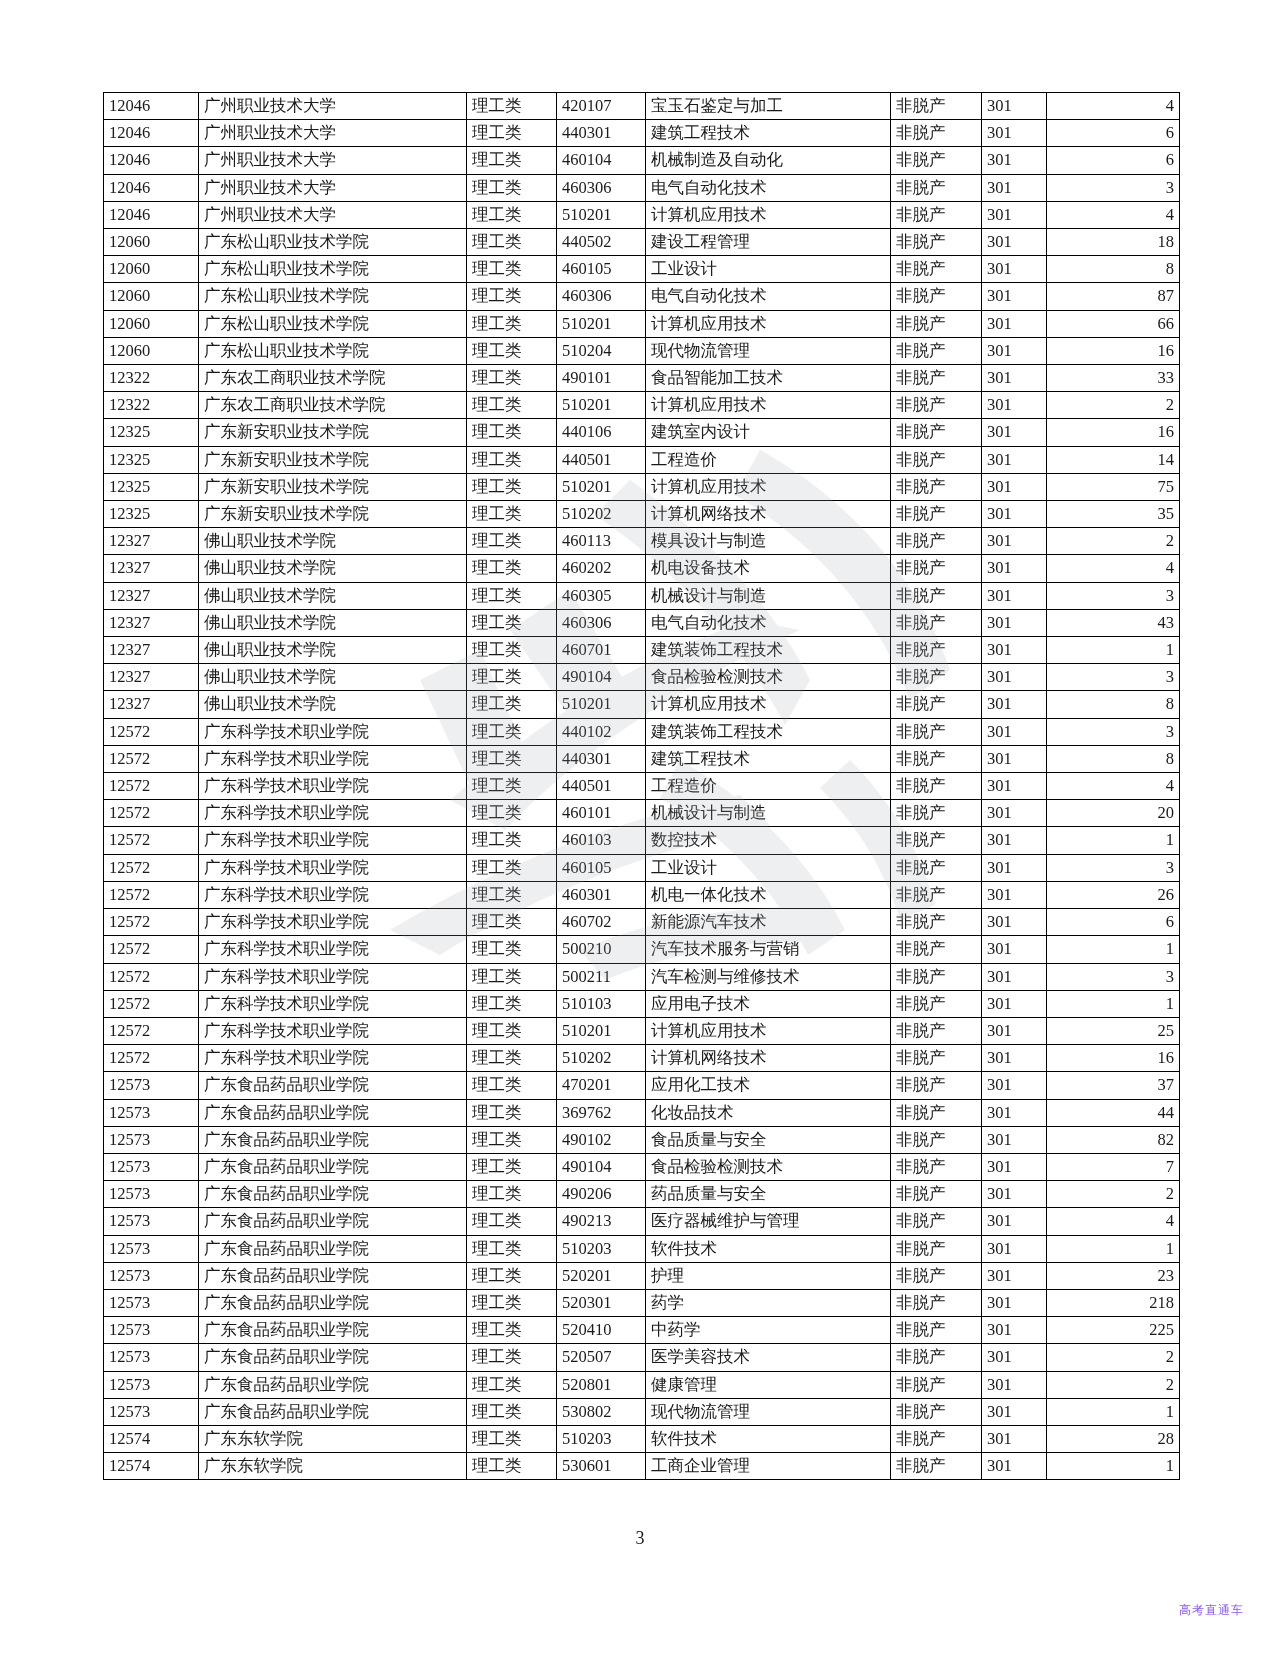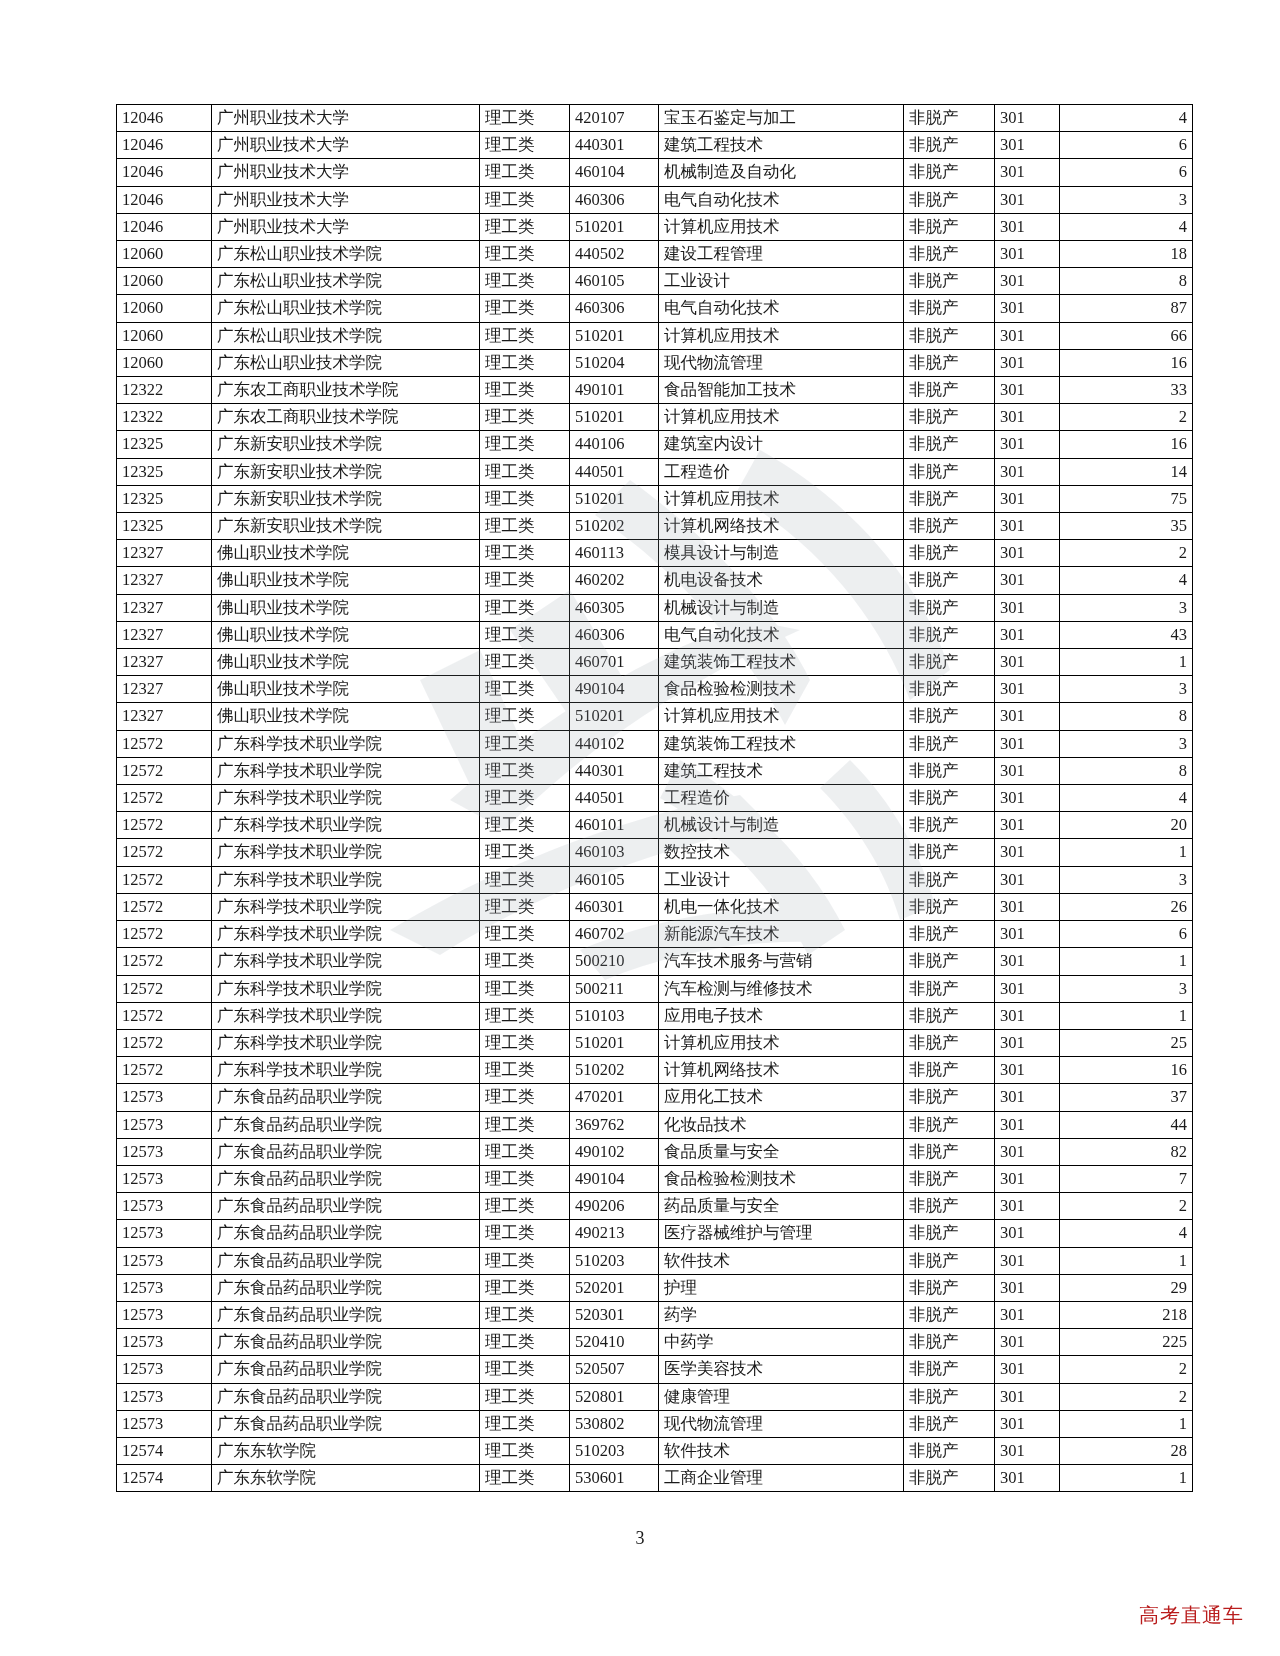--- a/index.html
+++ b/index.html
@@ -35,24 +35,23 @@
     pointer-events: none;
     z-index: 5;
     opacity: 0.17;
   }
   .watermark svg { width: 100%; height: 100%; display: block; }
 
   
   .table-wrap {
     position: absolute;
     left: 103px;
-    top: 104px;
+    top: 92px;
     width: 1076px;
     z-index: 2;
-    margin-left: 13px;
   }
   table.plan {
     border-collapse: collapse;
     table-layout: fixed;
     width: 1076px;
     background: transparent;
   }
   table.plan td {
     border: 1.6px solid #000000;
     height: 26.2px;
@@ -84,22 +83,22 @@
     text-align: center;
     font-size: 18px;
     color: #1a1a1a;
     z-index: 3;
   }
   .brand-mark {
     position: absolute;
     right: 36px;
     top: 1602px;
     font-family: "Liberation Sans", "DejaVu Sans", sans-serif;
-    font-size: 20px;
-    color: #b91c1c;
+    font-size: 12px;
+    color: #8b5cf6;
     letter-spacing: 1px;
     z-index: 3;
   }
 </style>
 </head>
 <body>
 
 <div class="page">
 
   <div class="watermark">
@@ -562,21 +561,21 @@
             <td class="num-right">1</td>
           </tr>
           <tr>
             <td>12573</td>
             <td>广东食品药品职业学院</td>
             <td>理工类</td>
             <td>520201</td>
             <td>护理</td>
             <td>非脱产</td>
             <td>301</td>
-            <td class="num-right">29</td>
+            <td class="num-right">23</td>
           </tr>
           <tr>
             <td>12573</td>
             <td>广东食品药品职业学院</td>
             <td>理工类</td>
             <td>520301</td>
             <td>药学</td>
             <td>非脱产</td>
             <td>301</td>
             <td class="num-right">218</td>

